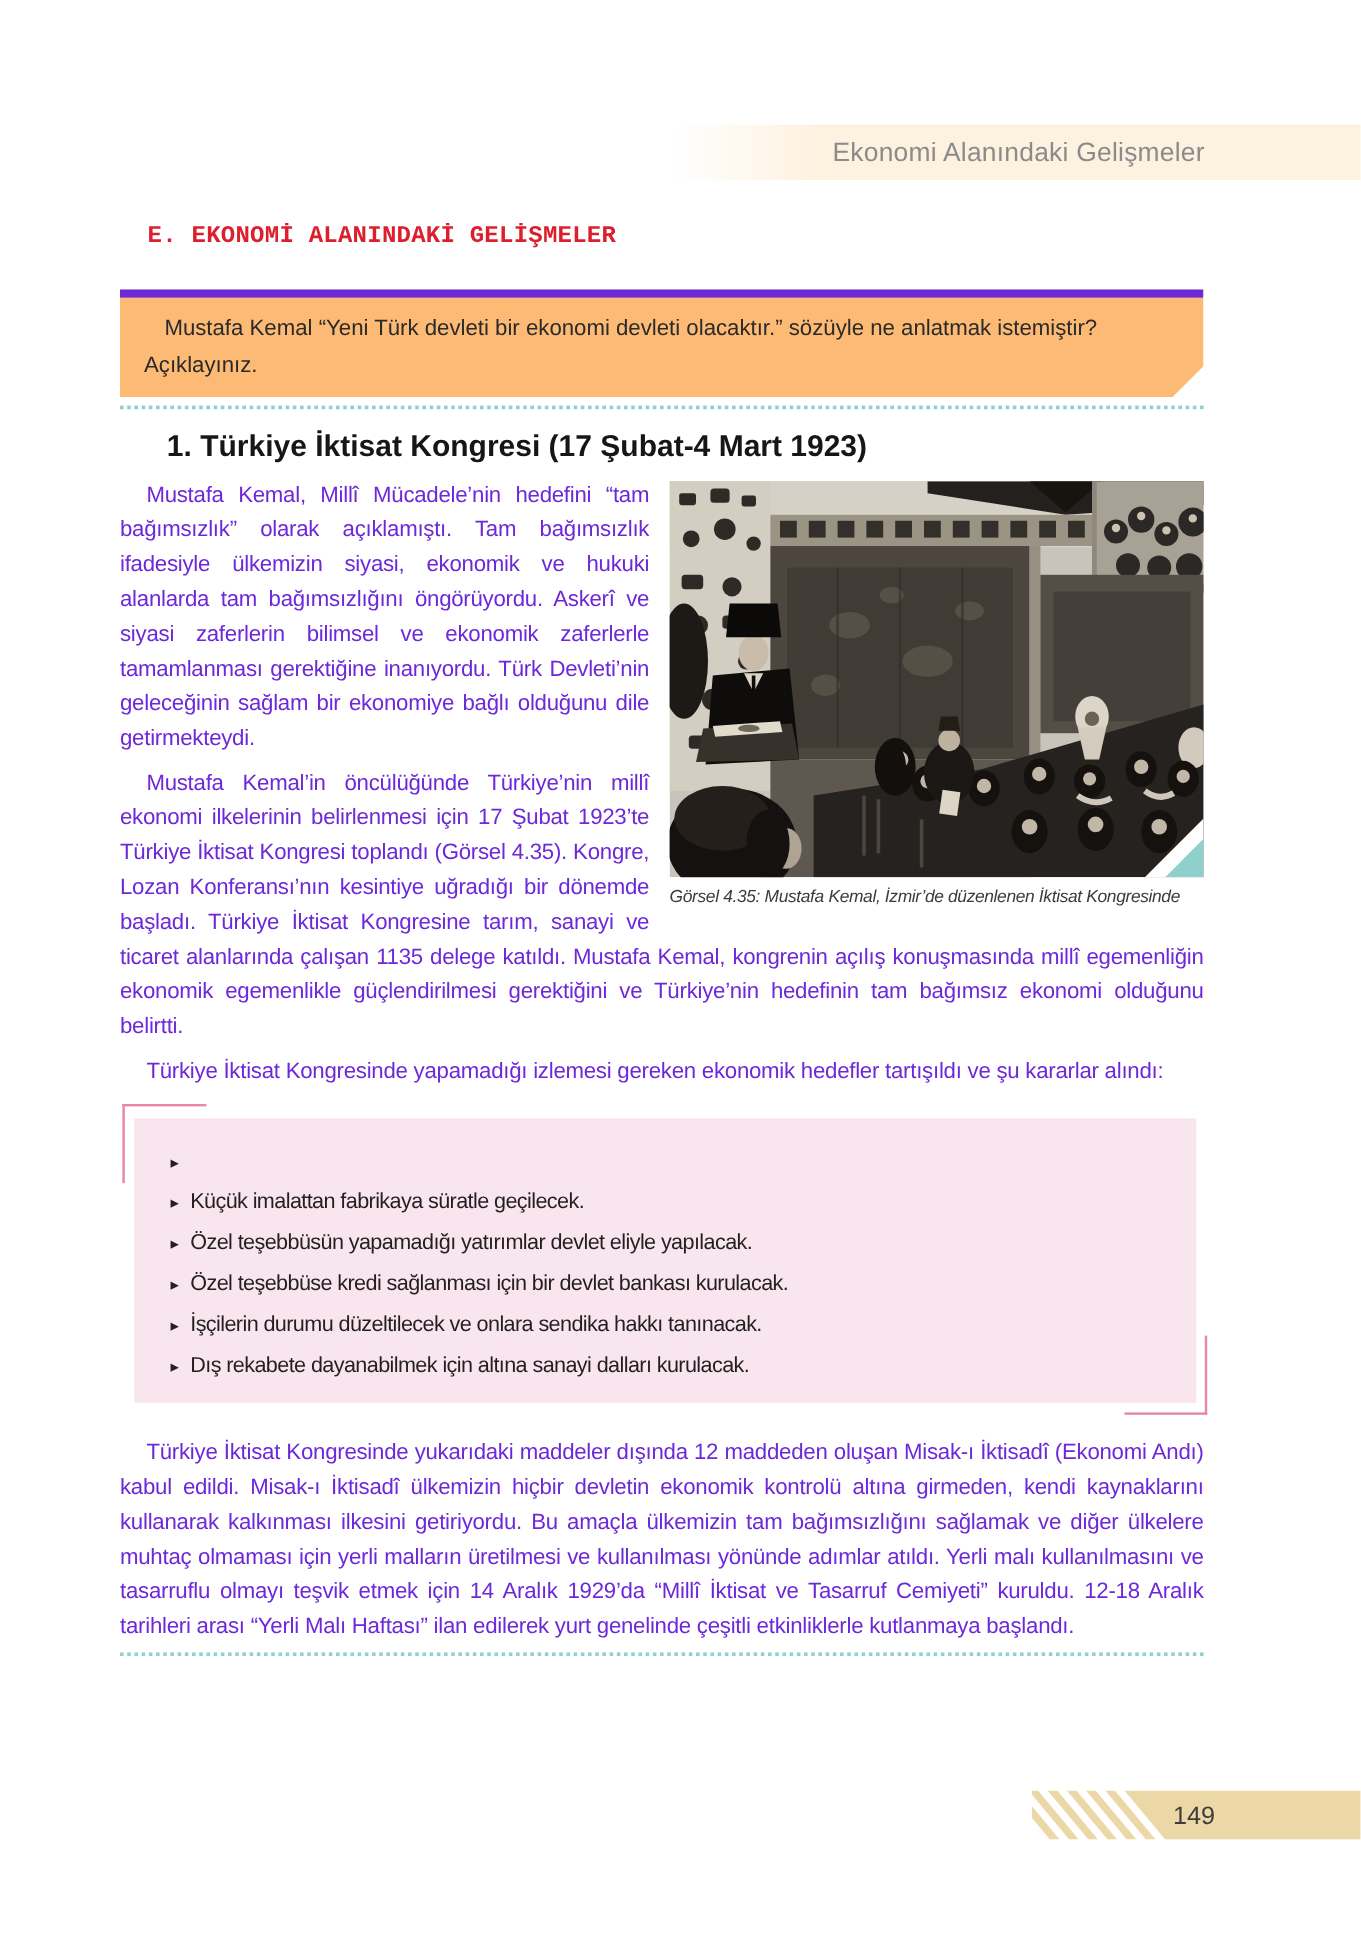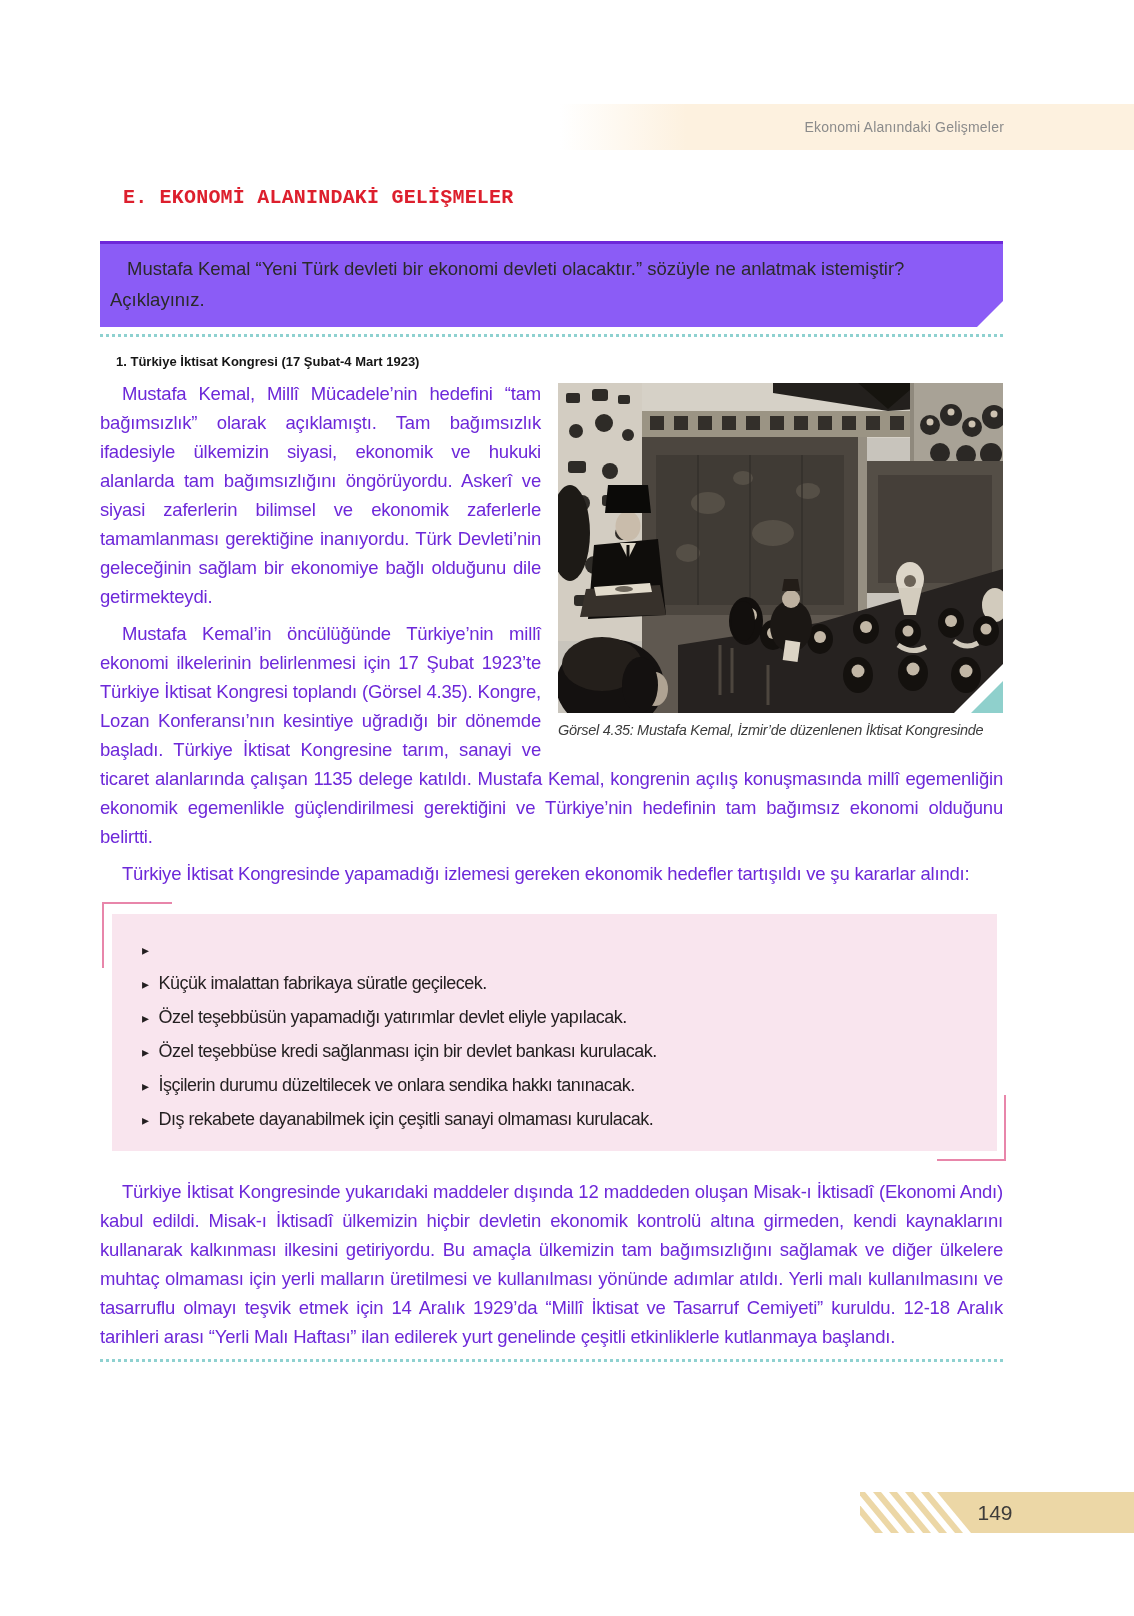--- a/index.html
+++ b/index.html
@@ -7,48 +7,48 @@
   .page {
     position:relative; width:1134px; height:1616px; background:#ffffff;
     overflow:hidden; color:#231f20;
   }
 
   
   .header-strip {
     position:absolute; top:104px; left:560px; right:0; height:46px;
     background:linear-gradient(to right, rgba(253,241,223,0) 0%, #fdf1df 22%, #fdf1df 100%);
     line-height:46px; text-align:right; padding-right:130px; box-sizing:border-box;
-    font-size:14px; color:#8b8b8b; letter-spacing:0.2px;
+    font-size:22px; color:#8b8b8b; letter-spacing:0.2px;
   }
 
   .content { position:absolute; left:100px; top:186px; width:903px; }
 
   h1.section-title {
     margin:0 0 0 23px; font-size:20px; font-weight:bold; color:#dd1f2d;
     letter-spacing:0.2px;
     font-family:Liberation Mono, monospace;
   }
 
   .qbox {
     margin-top:32px;
-    border-top:3px solid #6d28d9;
-    background:#8b5cf6;
+    border-top:7px solid #6d28d9;
+    background:#fdba74;
     clip-path: polygon(0 0, 100% 0, 100% calc(100% - 26px), calc(100% - 26px) 100%, 0 100%);
-    padding:9px 26px 12px 10px; box-sizing:border-box;
+    padding:9px 26px 12px 20px; box-sizing:border-box;
   }
   .qbox p {
     margin:0; font-size:18.5px; line-height:31px; text-indent:17px;
     color:#2a2a2a; text-align:left;
   }
   .dotted-rule {
     height:0; border-bottom:3px dotted #8ed1d0; margin-top:7px;
   }
 
   h2.subsection-title {
-    margin:17px 0 10px 16px; font-size:13px; font-weight:bold; color:#161616;
+    margin:17px 0 10px 39px; font-size:25px; font-weight:bold; color:#161616;
   }
 
   .photo-figure {
     float:right; width:445px; margin:4px 0 10px 17px;
   }
   .photo-frame { position:relative; width:445px; height:330px; }
   .photo-frame svg { display:block; }
   .photo-figure figcaption {
     margin-top:9px; font-size:14.5px; color:#3c3c3c; letter-spacing:-0.3px;
     white-space:nowrap;
@@ -260,21 +260,21 @@
           <li>
               <span class="bullet-icon">▸</span>
               <span>Özel teşebbüse kredi sağlanması için bir devlet bankası kurulacak.</span>
             </li>
           <li>
               <span class="bullet-icon">▸</span>
               <span>İşçilerin durumu düzeltilecek ve onlara sendika hakkı tanınacak.</span>
             </li>
           <li>
               <span class="bullet-icon">▸</span>
-              <span>Dış rekabete dayanabilmek için çeşitli sanayi olmaması kurulacak.</span>
+              <span>Dış rekabete dayanabilmek için altına sanayi dalları kurulacak.</span>
             </li>
         </ul>
       </div>
     </div>
 
     <p class="body after-box">Türkiye İktisat Kongresinde yukarıdaki maddeler dışında 12 maddeden oluşan Misak-ı İktisadî (Ekonomi Andı) kabul edildi. Misak-ı İktisadî ülkemizin hiçbir devletin ekonomik kontrolü altına girmeden, kendi kaynaklarını kullanarak kalkınması ilkesini getiriyordu. Bu amaçla ülkemizin tam bağımsızlığını sağlamak ve diğer ülkelere muhtaç olmaması için yerli malların üretilmesi ve kullanılması yönünde adımlar atıldı. Yerli malı kullanılmasını ve tasarruflu olmayı teşvik etmek için 14 Aralık 1929’da “Millî İktisat ve Tasarruf Cemiyeti” kuruldu. 12-18 Aralık tarihleri arası “Yerli Malı Haftası” ilan edilerek yurt genelinde çeşitli etkinliklerle kutlanmaya başlandı.</p>
 
     <div class="dotted-rule"></div>
 
   </div>

